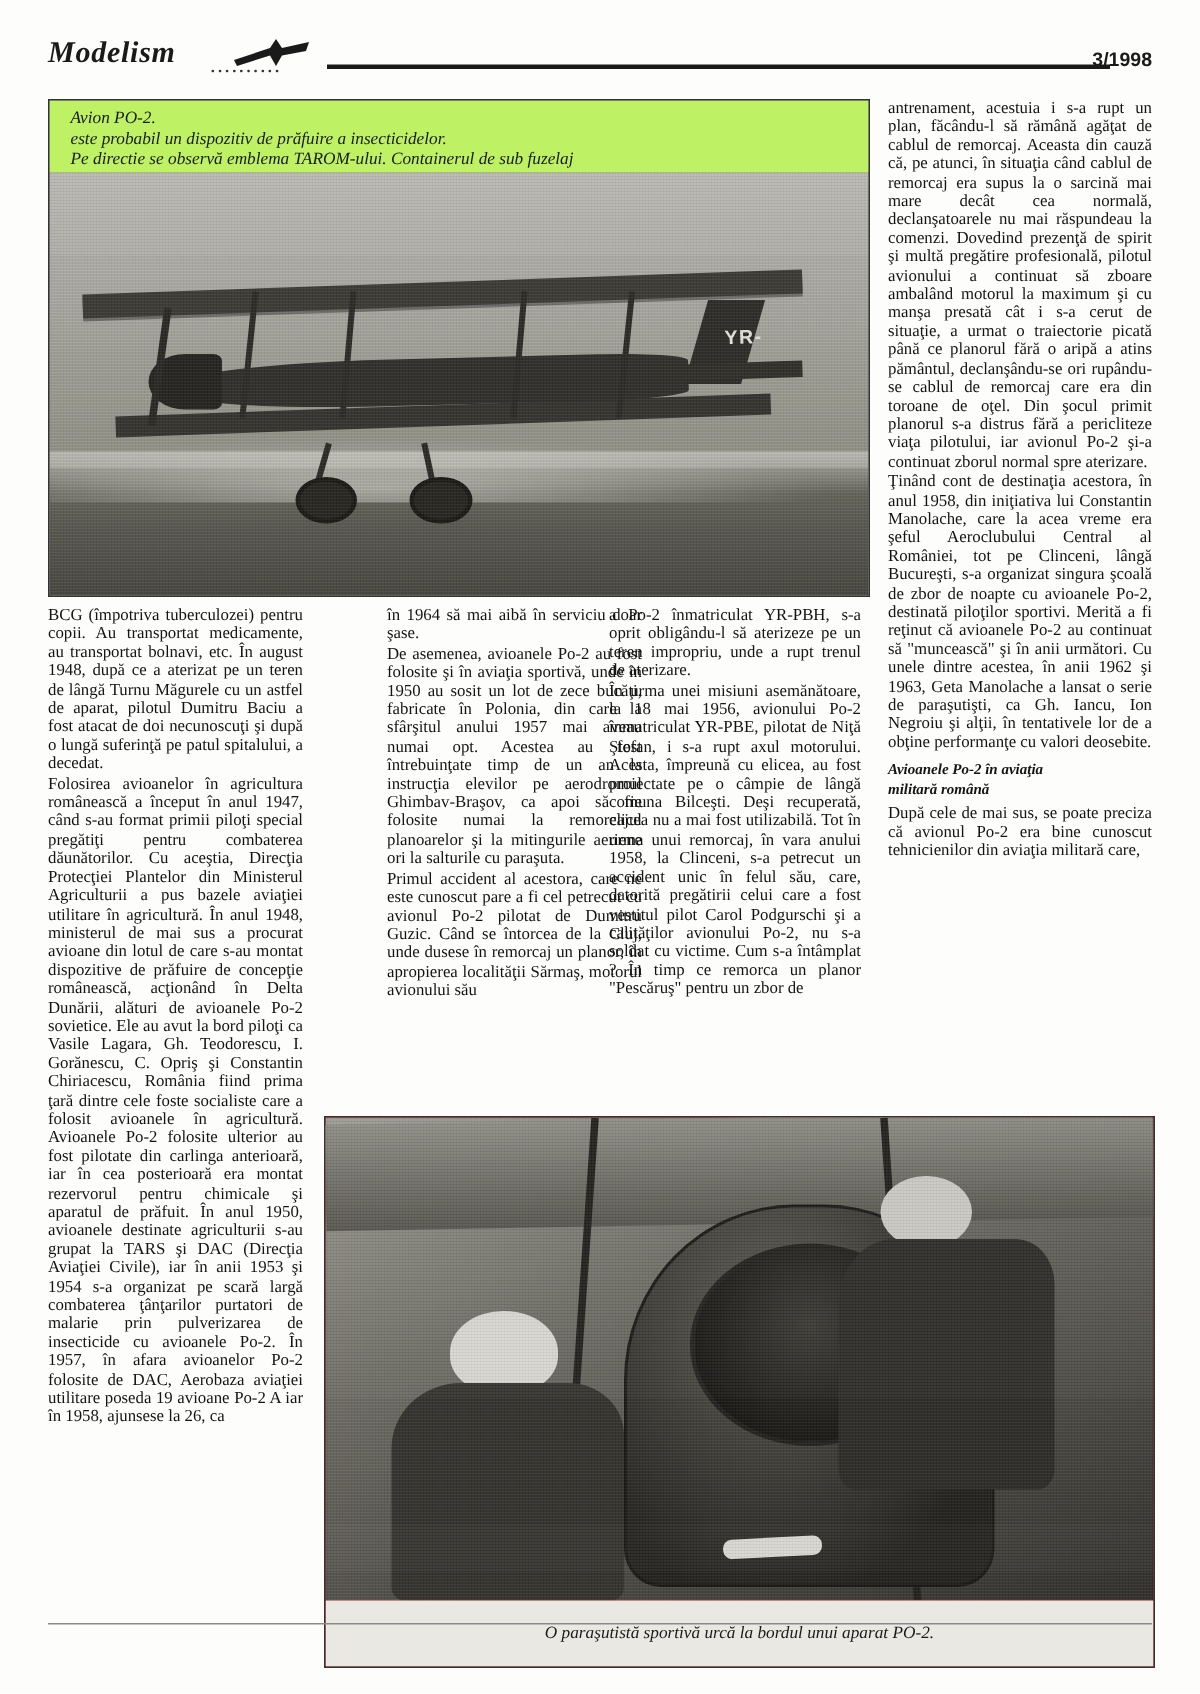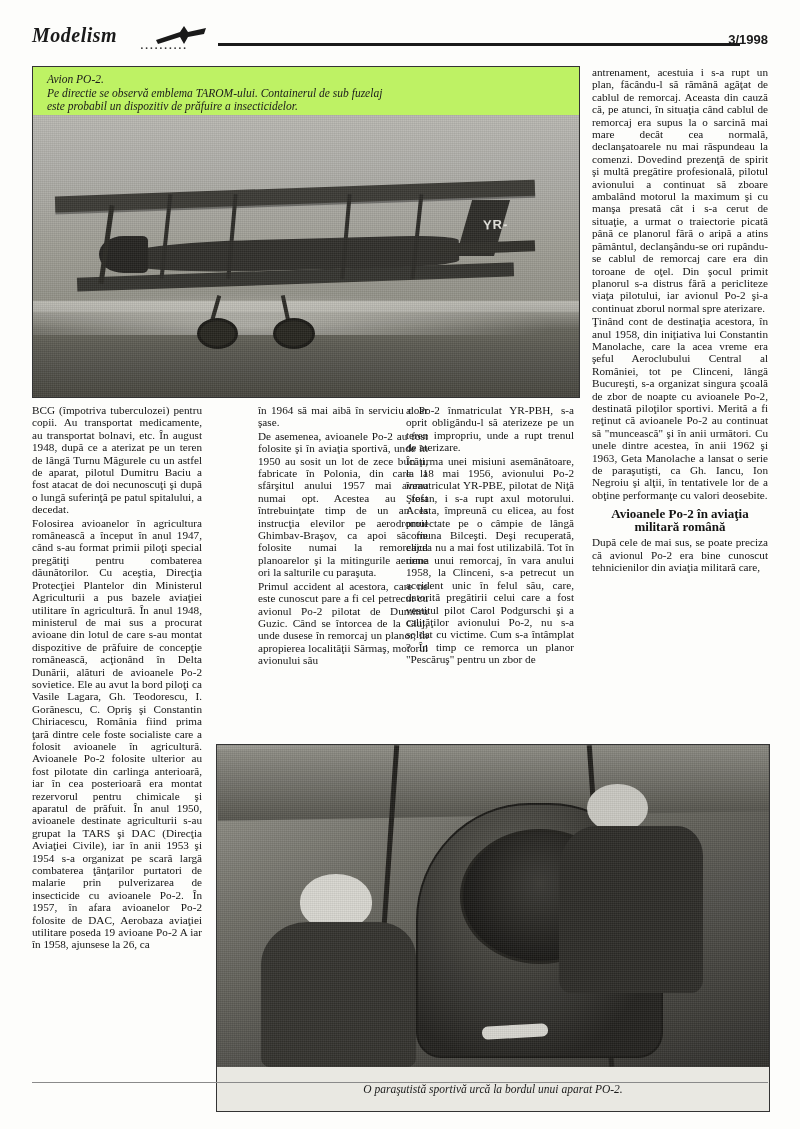--- a/index.html
+++ b/index.html
@@ -224,23 +224,24 @@
     font-size: 11.2px;
     line-height: 12.4px;
     text-align: justify;
     color: #141414;
     hyphens: auto;
   }
   .col p { margin: 0 0 0 0; text-indent: 0; }
   .col p + p { margin-top: 1px; }
   .subhead {
     font-weight: bold;
-    text-align: center;
+    font-style: italic;
+    text-align: left;
     margin: 6px 0 3px 0;
-    font-size: 13px;
+    font-size: 10px;
     line-height: 13px;
   }
 
   
   #col-right { left: 592px; top: 66px; width: 176px; }
 
   
   #col-1 { left: 32px; top: 404px; width: 170px; }
   #col-2 { left: 220px; top: 404px; width: 170px; margin-left: 38px; }
   #col-3 { left: 406px; top: 404px; width: 168px; }
@@ -366,22 +367,22 @@
         <circle cx="30" cy="12" r="2.2" fill="#1a1a1a"></circle>
       </svg>
     </div>
     <div class="mast-rule"></div>
     <div class="mast-issue">3/1998</div>
   </div>
 
   <div class="photo-block">
     <div class="caption-band">
       <div class="cap-line">Avion PO-2.</div>
+      <div class="cap-line">este probabil un dispozitiv de prăfuire a insecticidelor.</div>
       <div class="cap-line">Pe directie se observă emblema TAROM-ului. Containerul de sub fuzelaj</div>
-      <div class="cap-line">este probabil un dispozitiv de prăfuire a insecticidelor.</div>
     </div>
     <div class="photo-area">
       <div class="sky"></div>
       <div class="ground"></div>
       <div class="horizon-haze"></div>
       <div class="dust"></div>
       <div class="upper-wing"></div>
       <div class="lower-wing"></div>
       <div class="fuselage"></div>
       <div class="tail-fin"></div>

